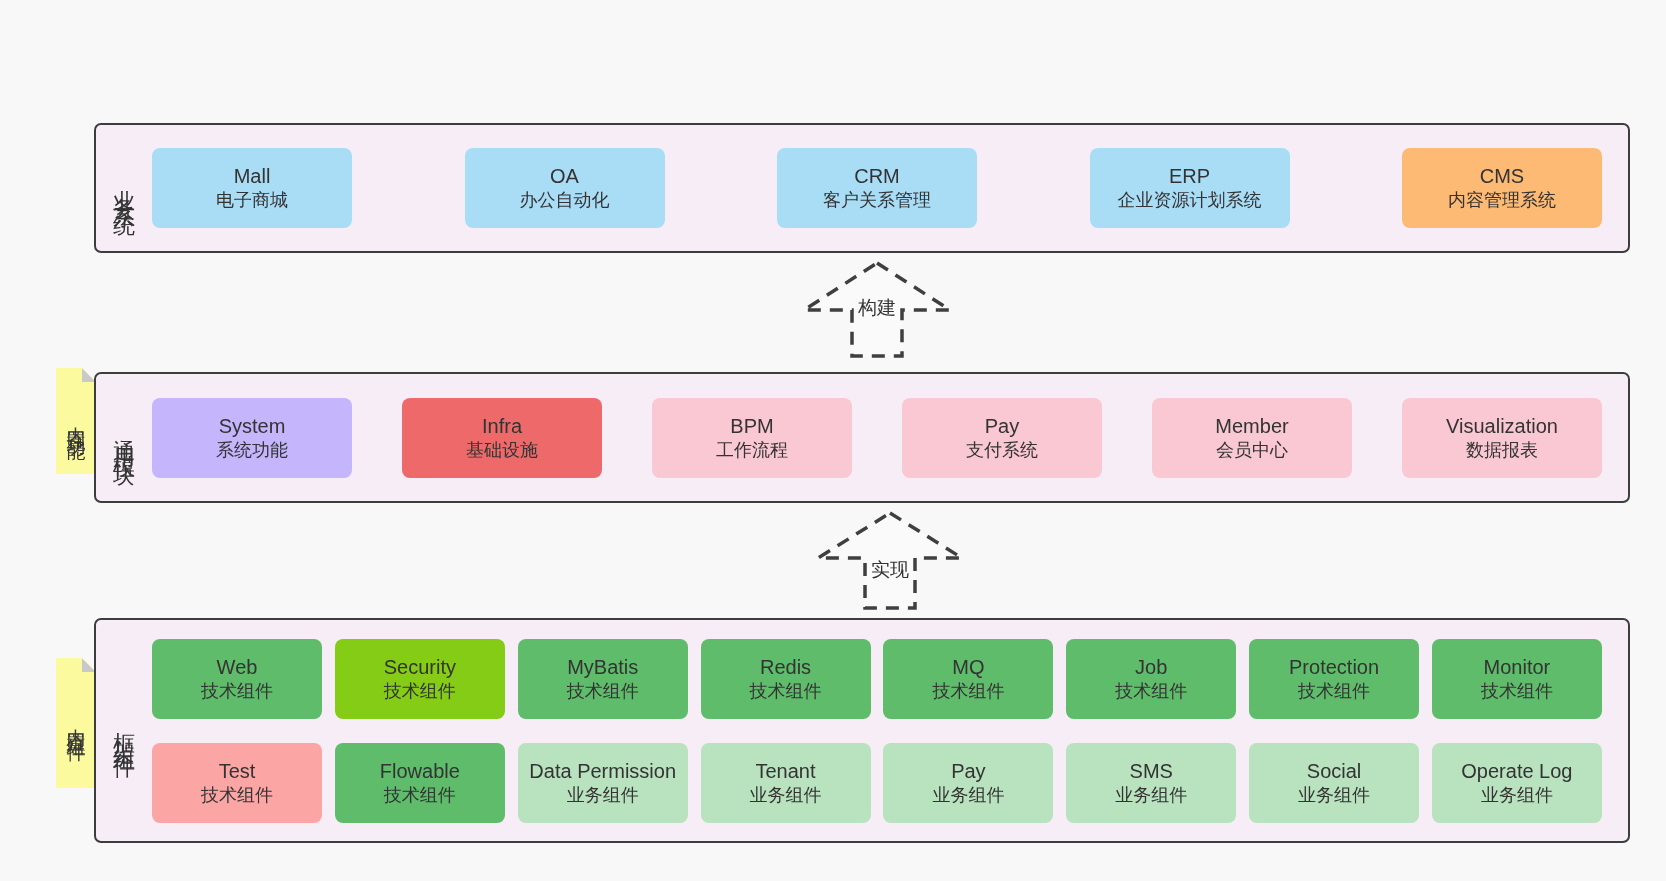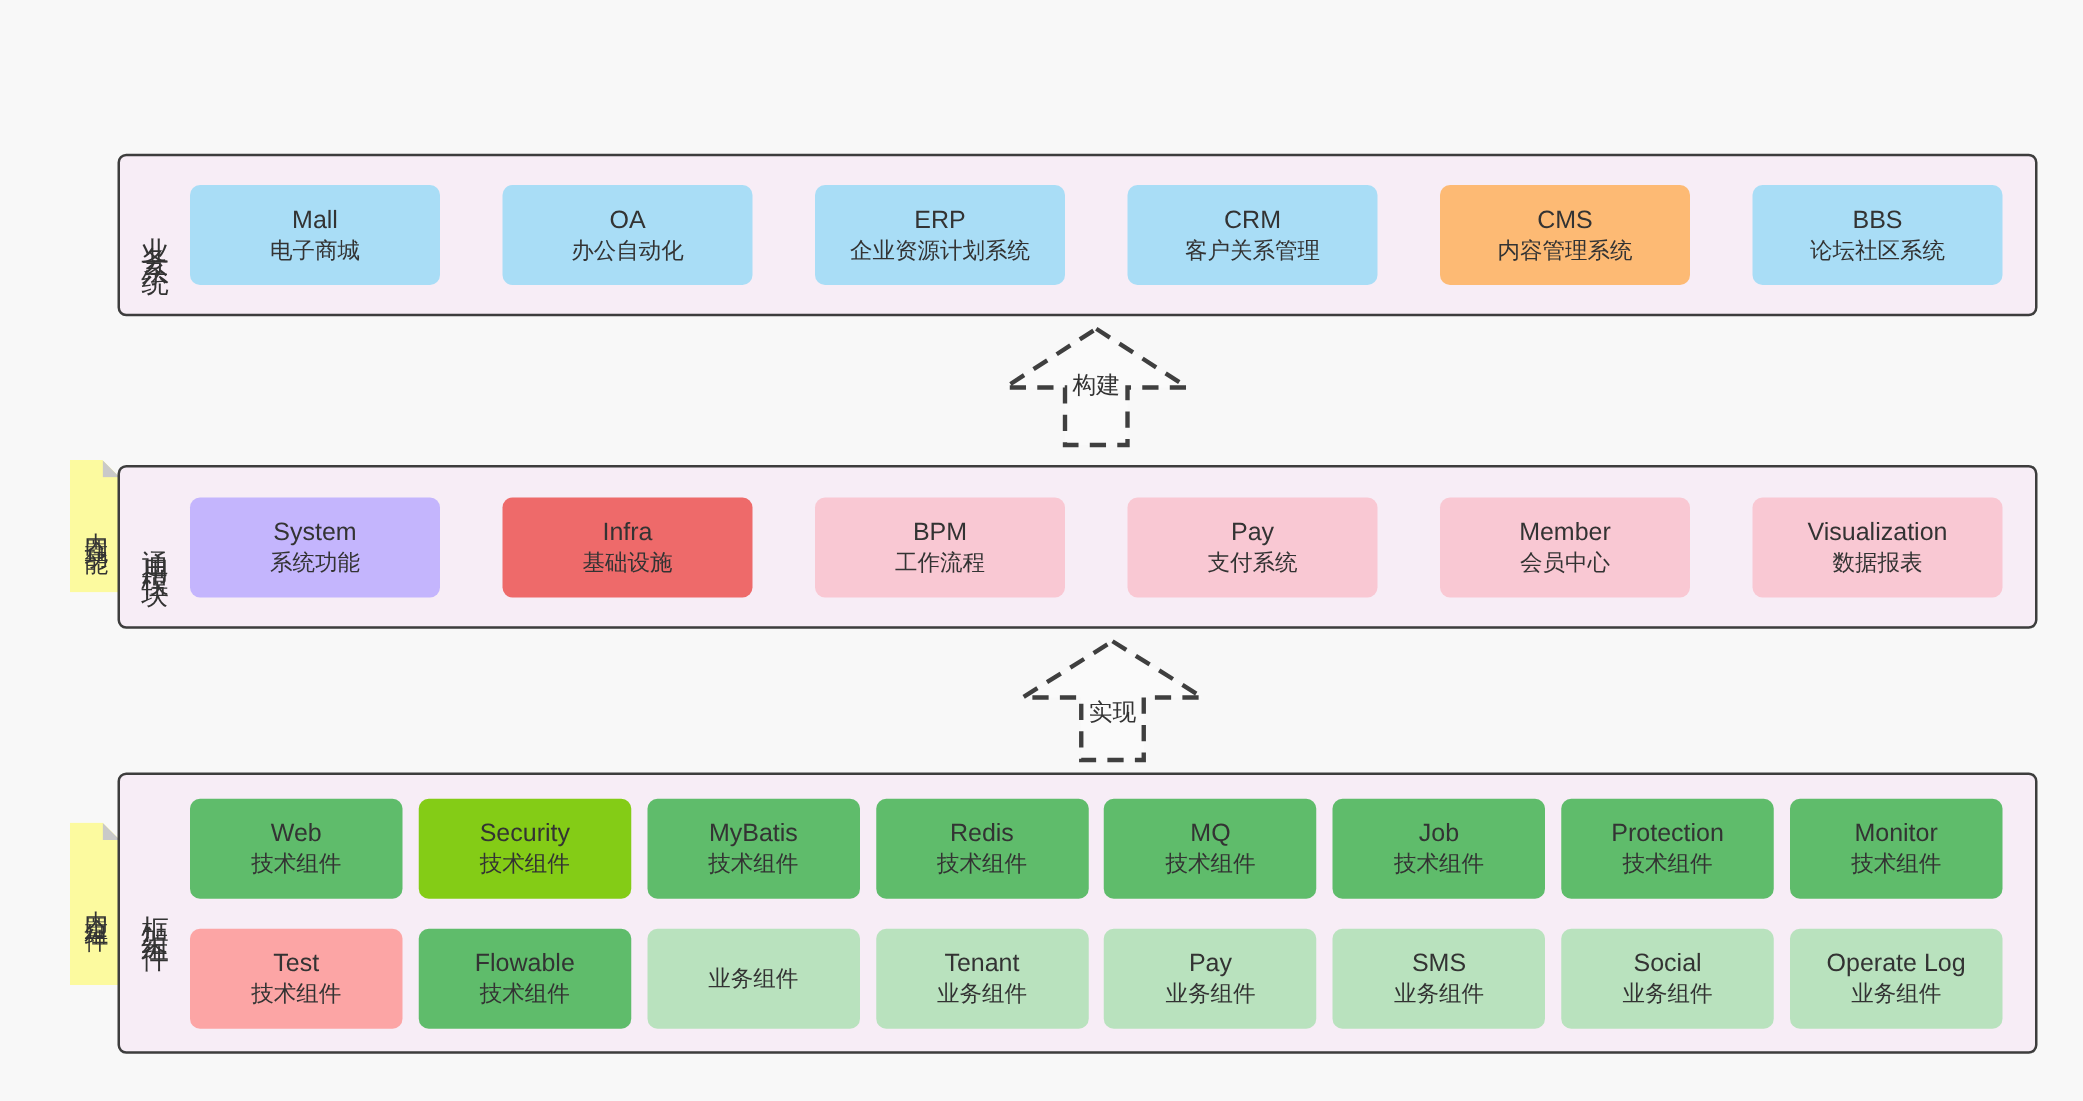--- a/index.html
+++ b/index.html
@@ -110,34 +110,30 @@
         <div class="box-row cols-6">
           <div class="node" style="background: rgb(169, 221, 246);">
             <div class="node-name">Mall</div>
             <div class="node-sub">电子商城</div>
           </div>
           <div class="node" style="background: rgb(169, 221, 246);">
             <div class="node-name">OA</div>
             <div class="node-sub">办公自动化</div>
           </div>
           <div class="node" style="background: rgb(169, 221, 246);">
+            <div class="node-name">CRM</div>
+            <div class="node-sub">客户关系管理</div>
+          </div>
+          <div class="node" style="background: rgb(169, 221, 246);">
             <div class="node-name">ERP</div>
             <div class="node-sub">企业资源计划系统</div>
-          </div>
-          <div class="node" style="background: rgb(169, 221, 246);">
-            <div class="node-name">CRM</div>
-            <div class="node-sub">客户关系管理</div>
           </div>
           <div class="node" style="background: #fdba74;">
             <div class="node-name">CMS</div>
             <div class="node-sub">内容管理系统</div>
-          </div>
-          <div class="node" style="background: rgb(169, 221, 246);">
-            <div class="node-name">BBS</div>
-            <div class="node-sub">论坛社区系统</div>
           </div>
         </div>
       </div>
   </section>
 
   <section class="container layer-1">
     <div class="v-label">通用模块</div>
     <div class="rows">
         <div class="box-row cols-6">
           <div class="node" style="background: #c4b5fd;">
@@ -208,20 +204,21 @@
         <div class="box-row cols-8">
           <div class="node" style="background: #fca5a5;">
             <div class="node-name">Test</div>
             <div class="node-sub">技术组件</div>
           </div>
           <div class="node" style="background: rgb(95, 188, 107);">
             <div class="node-name">Flowable</div>
             <div class="node-sub">技术组件</div>
           </div>
           <div class="node" style="background: rgb(185, 226, 190);">
+            <div class="node-name">Data Permission</div>
             <div class="node-sub">业务组件</div>
           </div>
           <div class="node" style="background: rgb(185, 226, 190);">
             <div class="node-name">Tenant</div>
             <div class="node-sub">业务组件</div>
           </div>
           <div class="node" style="background: rgb(185, 226, 190);">
             <div class="node-name">Pay</div>
             <div class="node-sub">业务组件</div>
           </div>

